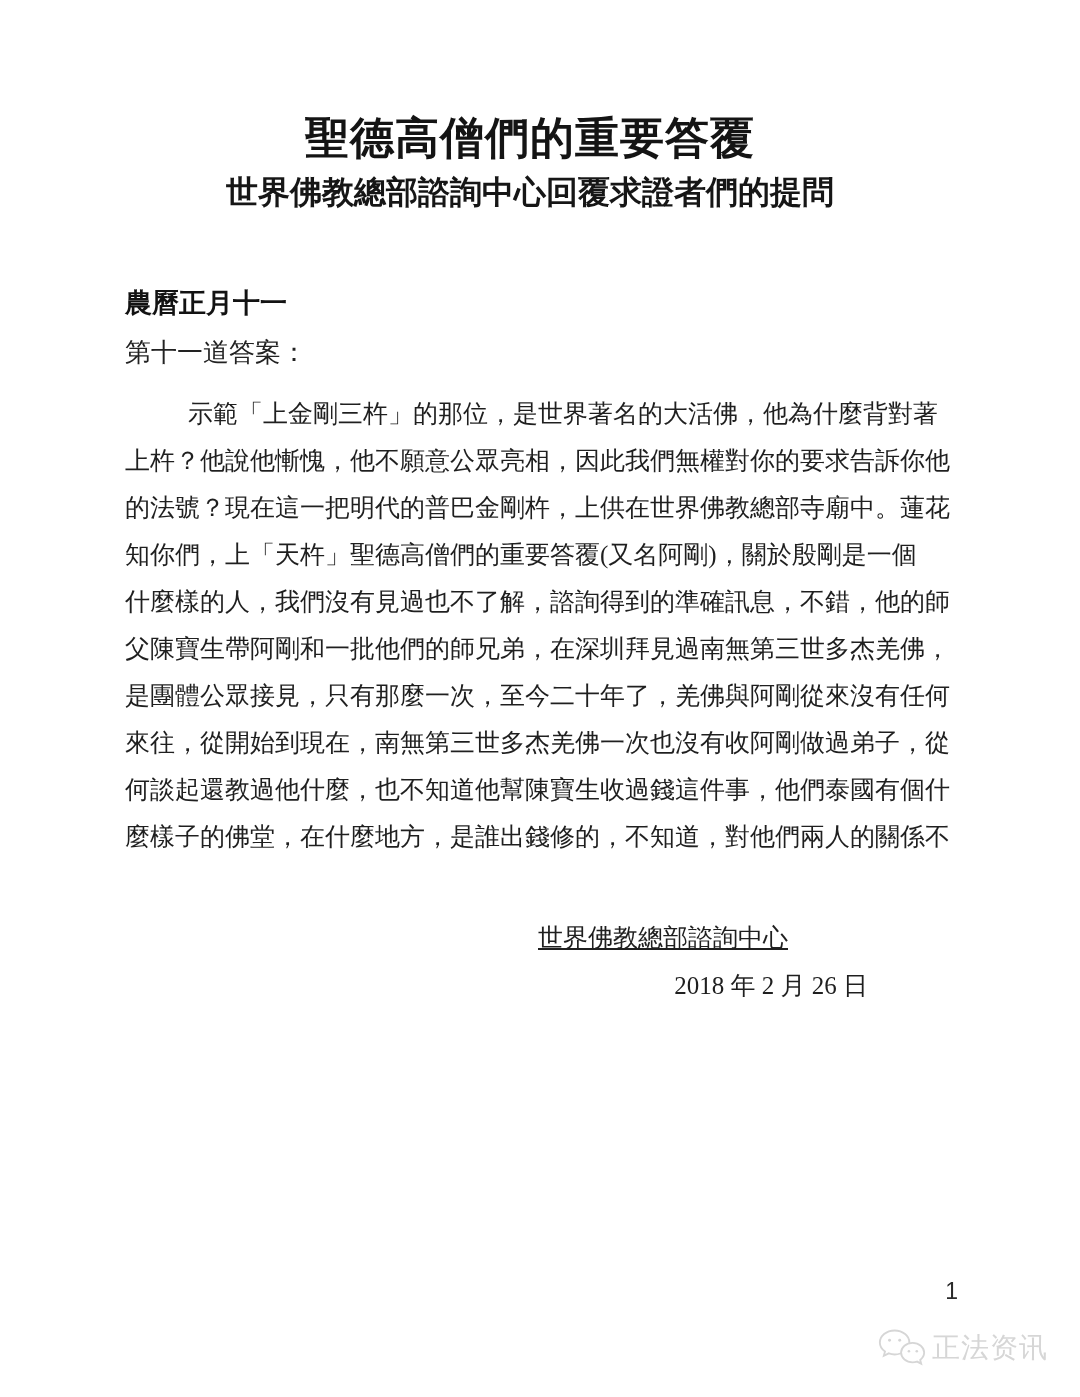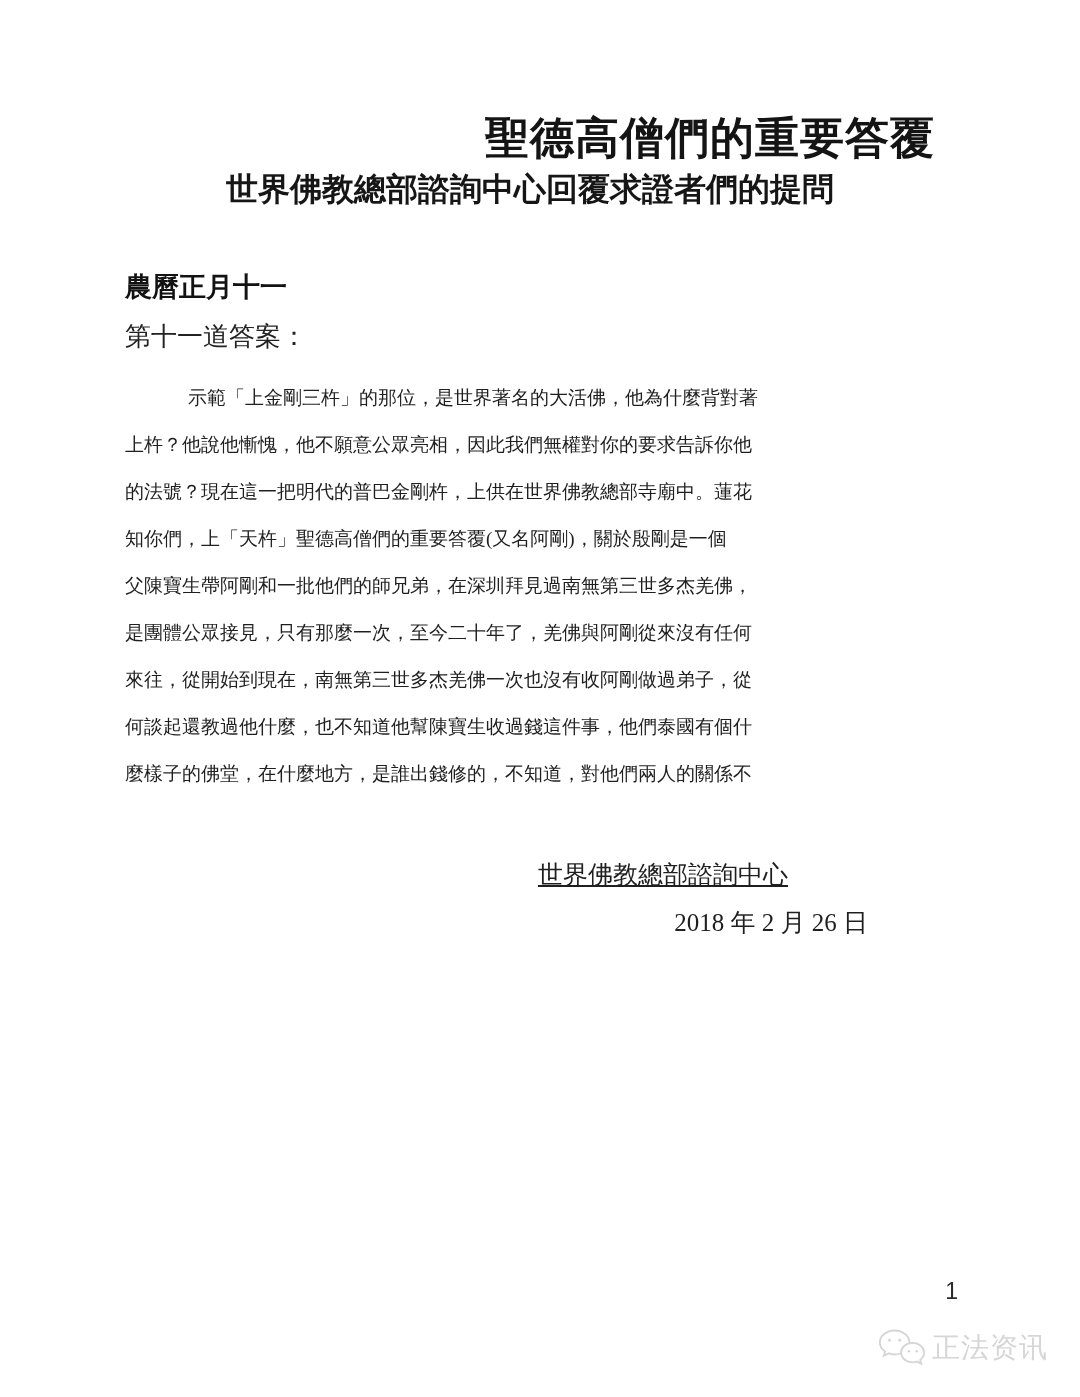--- a/index.html
+++ b/index.html
@@ -19,51 +19,50 @@
   .content {
     position: absolute;
     left: 125px;
     top: 0;
     width: 810px;
   }
   .doc-title {
     margin-top: 114px;
     font-size: 44px;
     line-height: 50px;
-    text-align: right;
+    text-align: center;
     letter-spacing: 1px;
     color: #141414;
     font-weight: 600;
   }
   .doc-subtitle {
     margin-top: 10px;
     font-size: 32px;
     line-height: 36px;
     text-align: center;
     font-weight: 700;
     color: #161616;
-    font-family: Liberation Mono, monospace;
   }
   .section-heading {
-    margin-top: 62px;
+    margin-top: 78px;
     font-size: 27px;
     line-height: 30px;
     font-weight: 700;
     font-family: "Liberation Sans", sans-serif;
     color: #121212;
   }
   .answer-label {
     margin-top: 20px;
     font-size: 26px;
     line-height: 30px;
     color: #222222;
   }
   .body-paragraph {
     margin-top: 22px;
-    font-size: 19px;
+    font-size: 25px;
     line-height: 47px;
     color: #1f1f1f;
   }
   .para-line {
     white-space: nowrap;
   }
   .para-line:first-child {
     text-indent: 63px;
   }
   .signature-block {
@@ -121,20 +120,21 @@
 
     <div class="section-heading">農曆正月十一</div>
 
     <div class="answer-label">第十一道答案：</div>
 
     <div class="body-paragraph">
       <div class="para-line">示範「上金剛三杵」的那位，是世界著名的大活佛，他為什麼背對著</div>
       <div class="para-line">上杵？他說他慚愧，他不願意公眾亮相，因此我們無權對你的要求告訴你他</div>
       <div class="para-line">的法號？現在這一把明代的普巴金剛杵，上供在世界佛教總部寺廟中。蓮花</div>
       <div class="para-line">知你們，上「天杵」聖德高僧們的重要答覆(又名阿剛)，關於殷剛是一個</div>
+      <div class="para-line">什麼樣的人，我們沒有見過也不了解，諮詢得到的準確訊息，不錯，他的師</div>
       <div class="para-line">父陳寶生帶阿剛和一批他們的師兄弟，在深圳拜見過南無第三世多杰羌佛，</div>
       <div class="para-line">是團體公眾接見，只有那麼一次，至今二十年了，羌佛與阿剛從來沒有任何</div>
       <div class="para-line">來往，從開始到現在，南無第三世多杰羌佛一次也沒有收阿剛做過弟子，從</div>
       <div class="para-line">何談起還教過他什麼，也不知道他幫陳寶生收過錢這件事，他們泰國有個什</div>
       <div class="para-line">麼樣子的佛堂，在什麼地方，是誰出錢修的，不知道，對他們兩人的關係不</div>
     </div>
 
     <div class="signature-block">
       <div class="sig-line sig-org">世界佛教總部諮詢中心</div>
       <div class="sig-line sig-date">2018 年 2 月 26 日</div>

